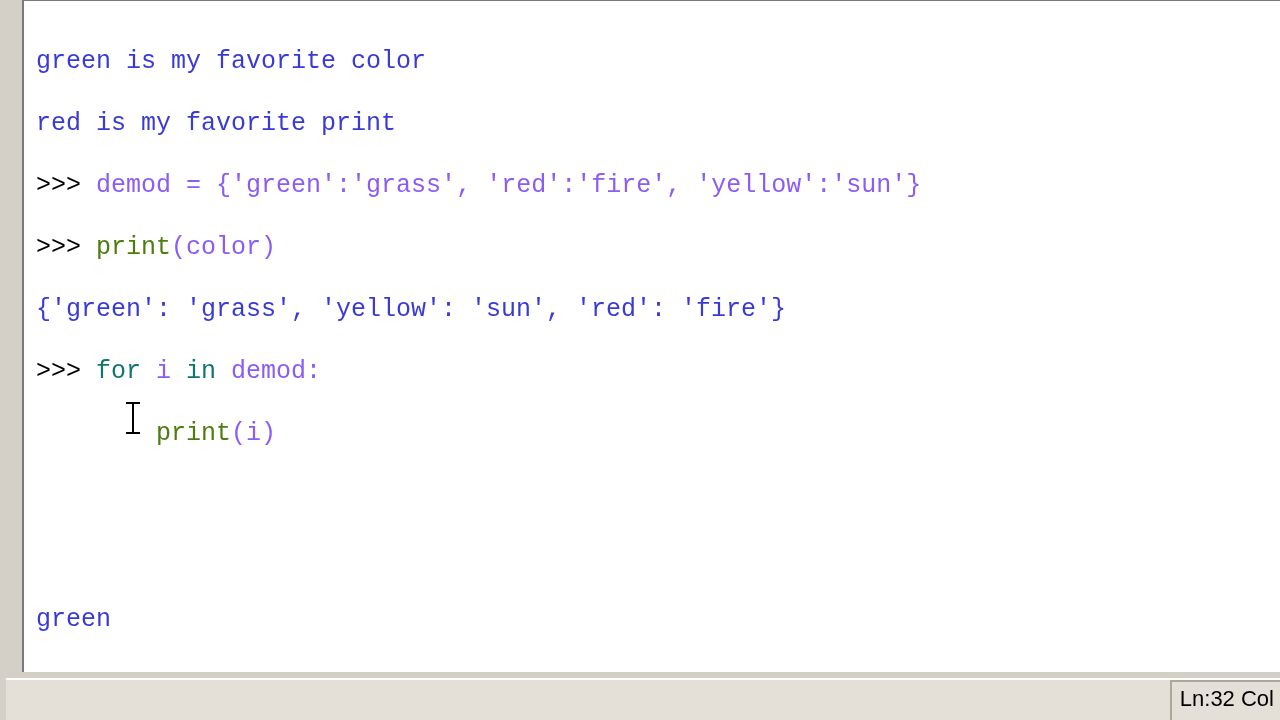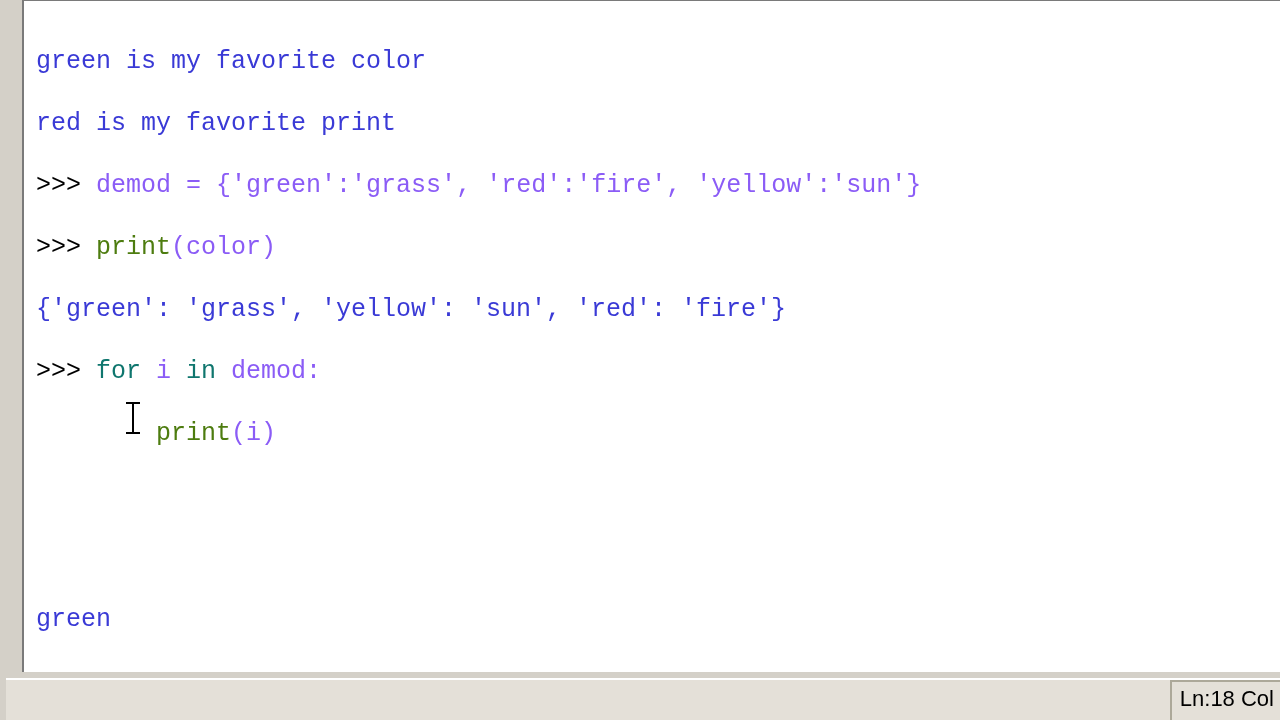--- a/index.html
+++ b/index.html
@@ -99,15 +99,15 @@
 
 </div>
 
 <div class="ibeam" style="left:124px; top:400px;">
   <span class="cap-top"></span>
     <span class="cap-bot"></span>
 </div>
 
 <div class="statusbar">
   <div class="status-cell">
-    <span>Ln: </span><span>18</span>&nbsp;<span>Col</span>
+    <span>Ln: </span><span>32</span>&nbsp;<span>Col</span>
   </div>
 </div>
 
 </body></html>

